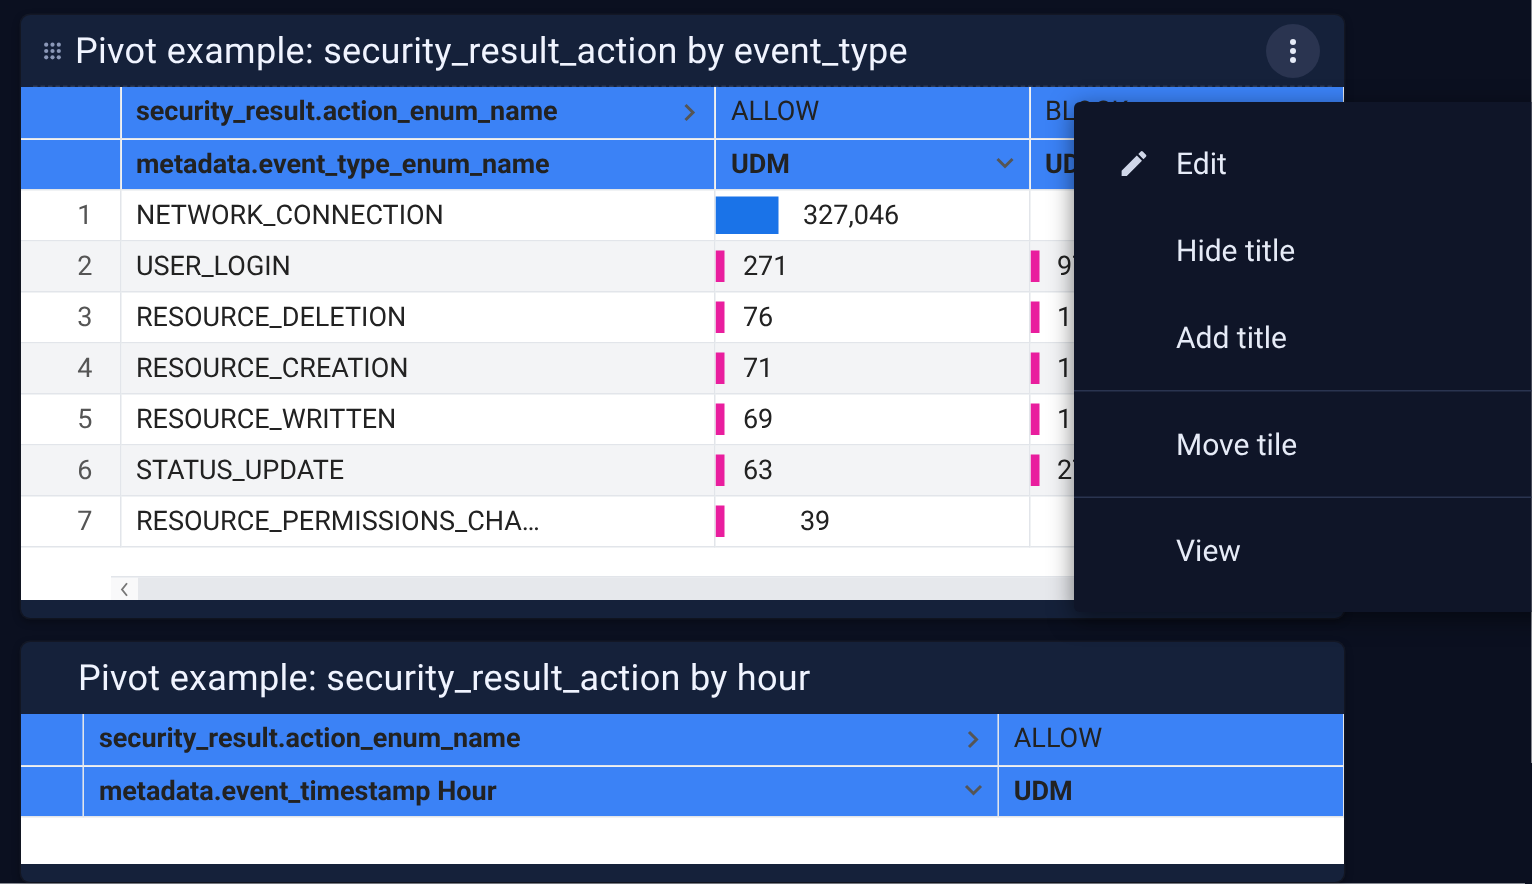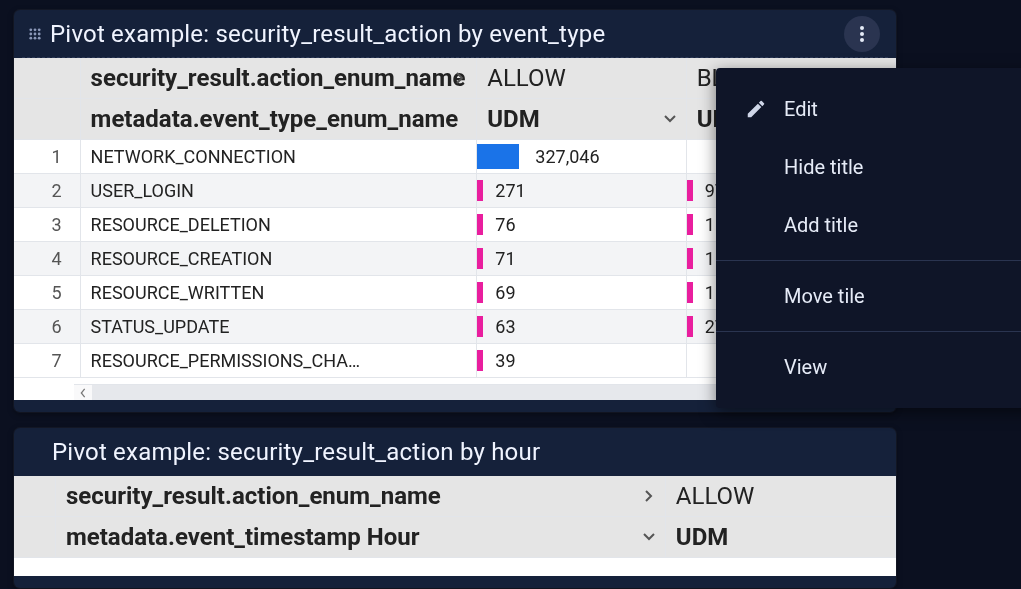--- a/index.html
+++ b/index.html
@@ -94,22 +94,22 @@
     padding: 6px 10px;
     white-space: nowrap;
     overflow: hidden;
     text-overflow: ellipsis;
     text-align: left;
     font-size: 18px;
     height: 34px;
   }
   th {
     font-weight: 700;
-    font-size: 24px;
-    background: #e5e5e5;
+    font-size: 18px;
+    background: #3b82f6;
     position: relative;
   }
   tr.striped td { background: #f3f4f6; }
   tr.striped td:first-child { background: #f3f4f6; }
 
   col.c-idx { width: 60px; }
   col.c-dim { width: 360px; }
   col.c-allow { width: 190px; }
   col.c-block { width: 190px; }
 
@@ -300,21 +300,21 @@
           </tr>
           <tr class="striped">
             <td class="idx-cell">6</td>
             <td>STATUS_UPDATE</td>
             <td class="val-cell"><span class="val-bar" style="width: 6px;"></span><span class="val-num" style="padding-left: 6px;">63</span></td>
             <td class="val-cell"><span class="val-bar" style="width: 6px;"></span><span class="val-num" style="padding-left: 6px;">27</span></td>
           </tr>
           <tr>
             <td class="idx-cell">7</td>
             <td>RESOURCE_PERMISSIONS_CHA…</td>
-            <td class="val-cell"><span class="val-bar" style="width: 6px;"></span><span class="val-num" style="padding-left: 6px;">39</span></td>
+            <td class="val-cell"><span class="val-bar" style="width: 6px;"></span><span class="val-num" style="padding-left: 6px; margin-left: 38px;">39</span></td>
             <td class="val-cell" style="padding-left: 10px;">
               <span class="empty-sym">Ø</span>
             </td>
           </tr>
         </tbody>
     </table>
     <div class="hscroll">
       <span class="arrow">
         <svg viewBox="0 0 8 12" width="8" height="10">
             <path d="M6 1 L2 6 L6 11" stroke="currentColor" stroke-width="1.5" fill="none"></path>

